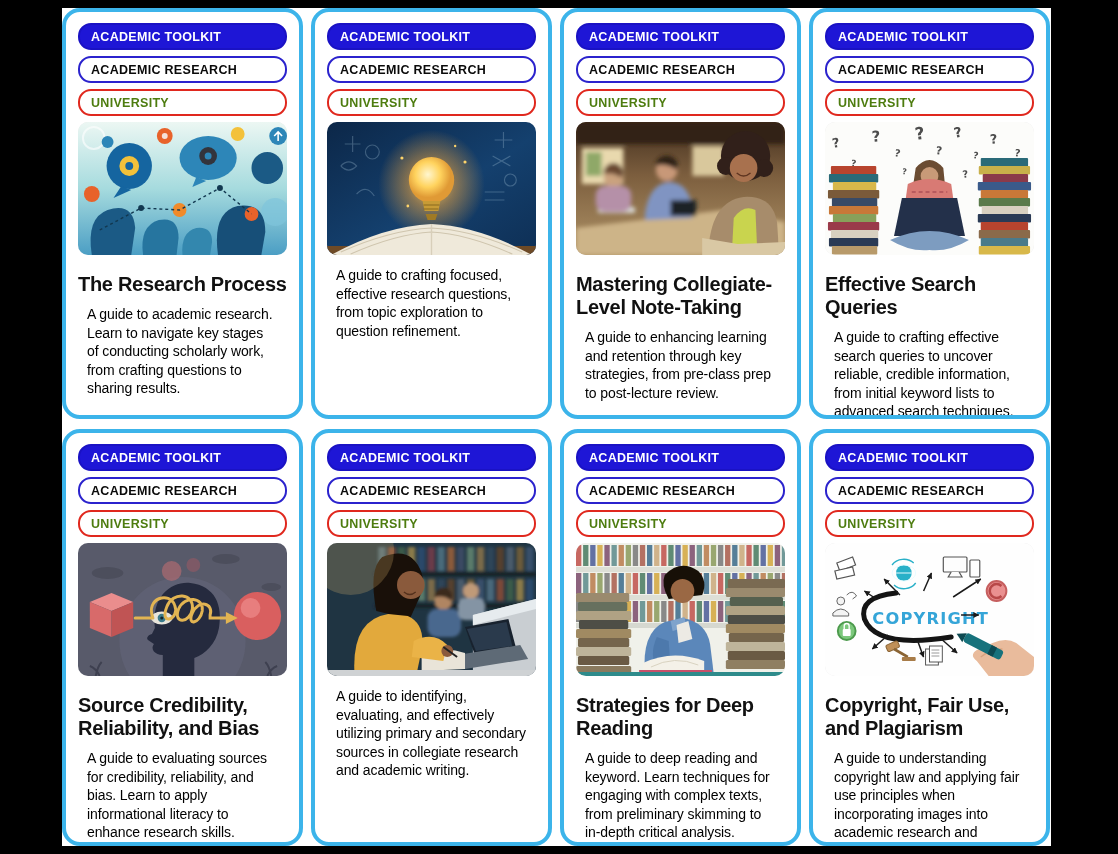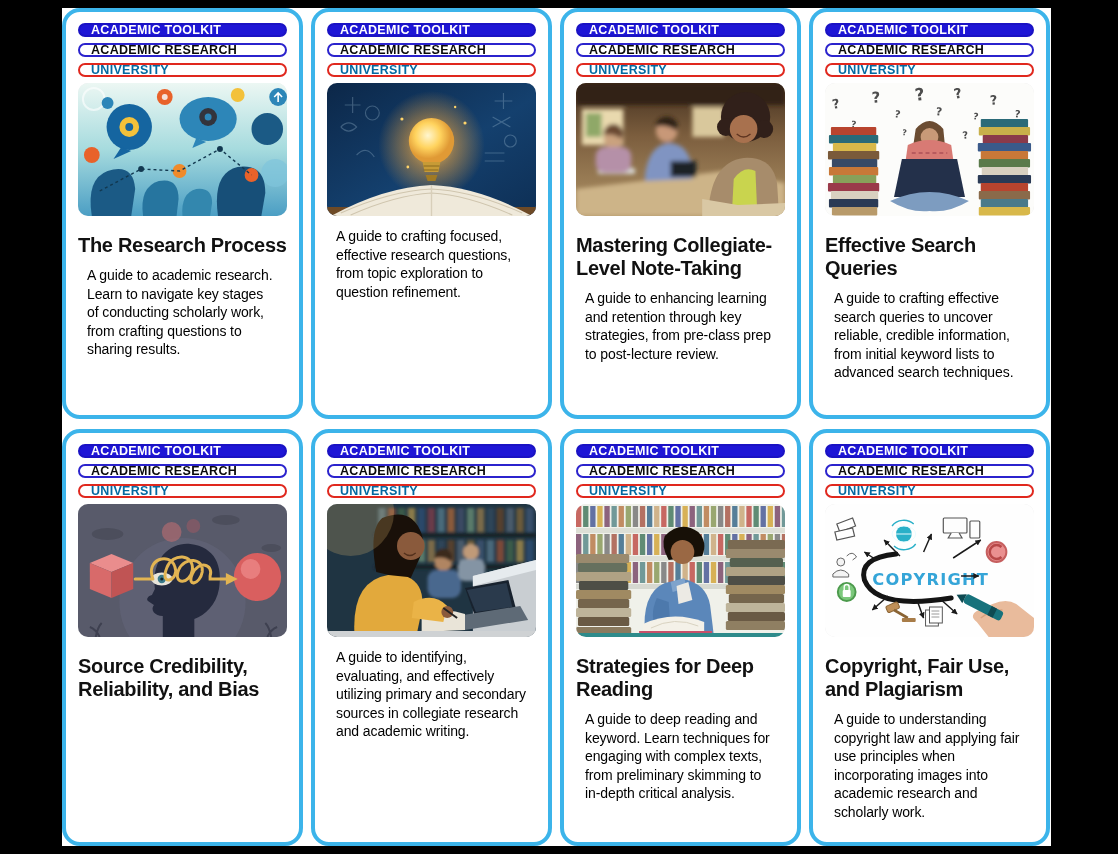--- a/index.html
+++ b/index.html
@@ -15,27 +15,27 @@
     grid-template-columns:repeat(4,241px);
     grid-template-rows:411px 417px;
     gap:10px 8px;
   }
   .card{
     box-sizing:border-box;background:#ffffff;
     border:4px solid #3cb4ea;border-radius:18px;
     padding:11px 12px 10px 12px;overflow:hidden;
   }
   .badge{
-    box-sizing:border-box;height:14px;border-radius:13px;
+    box-sizing:border-box;height:27px;border-radius:13px;
     display:flex;align-items:center;padding:0 11px;margin-bottom:6px;
     font-size:12.5px;font-weight:bold;letter-spacing:0.3px;white-space:nowrap;overflow:hidden;
   }
   .badge-solid{background:#1e16d6;border:2px solid #1a12c4;color:#ffffff;}
   .badge-blue{background:#ffffff;border:2px solid #2b23cd;color:#0a0a0a;}
-  .badge-red{background:#ffffff;border:2px solid #e0281e;color:#0369a1;text-align:right;}
+  .badge-red{background:#ffffff;border:2px solid #e0281e;color:#4d7c0f;text-align:right;}
   .card-image{
     width:100%;height:133px;border-radius:10px;overflow:hidden;
     margin:4px 0 11px 0;background:#e8e8e8;
   }
   .card-image svg{display:block;width:100%;height:100%;}
   .card-title{
     font-size:20px;font-weight:bold;color:#111;line-height:1.15;
     letter-spacing:-0.3px;margin:18px 0 7px 0;
   }
   .card-desc{
@@ -301,20 +301,21 @@
             <circle cx="175" cy="65" r="10" fill="#e87e7e"></circle>
 <path d="M86,133 V112 C78,112 73,106 77,101 L71,97 C69,95 71,92 75,91 L78,85 C74,52 96,38 114,40 C139,43 147,62 143,85 C140,101 129,111 118,115 V133 Z" fill="#252a3e"></path>
 <ellipse cx="85" cy="75" rx="11" ry="6.5" fill="#e8e4da"></ellipse>
             <circle cx="85" cy="75" r="4.2" fill="#3a7a8a"></circle>
             <circle cx="85" cy="75" r="1.6" fill="#14232c"></circle>
 <path d="M58,75 H76 M76,75 C68,55 93,48 98,62 C104,76 82,84 90,64 C96,48 118,50 116,66 C114,80 96,82 102,66 C108,52 128,54 126,68 C124,80 110,84 116,70 C122,56 138,60 134,72 L134,75 H150" fill="none" stroke="#e2b452" stroke-width="3" stroke-linecap="round"></path>
 <polygon points="150,69 162,75 150,81" fill="#e2b452"></polygon>
 </svg>
         </div>
     <h2 class="card-title">Source Credibility, Reliability, and Bias</h2>
+    <p class="card-desc">A guide to evaluating sources for credibility, reliability, and bias. Learn to apply informational literacy to enhance research skills.</p>
   </article>
       <article class="card">
     <div class="badge badge-solid">
       <span class="badge-text">ACADEMIC TOOLKIT</span>
     </div>
     <div class="badge badge-blue">
       <span class="badge-text">ACADEMIC RESEARCH</span>
     </div>
     <div class="badge badge-red">
       <span class="badge-text">UNIVERSITY</span>

